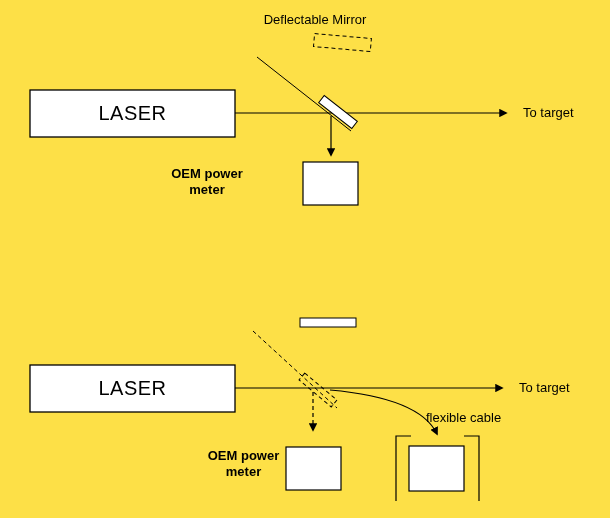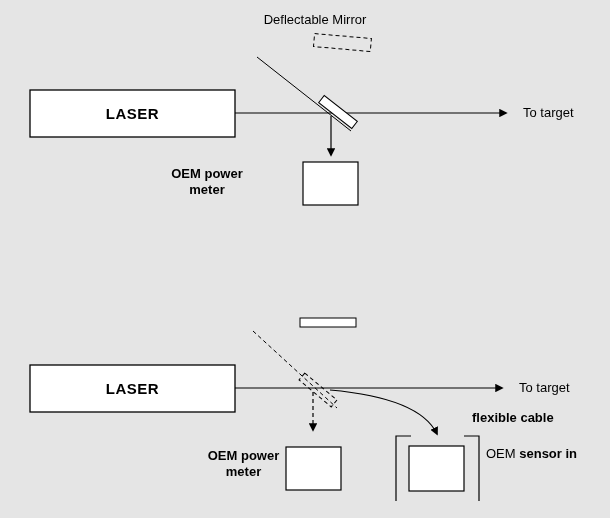--- a/index.html
+++ b/index.html
@@ -5,21 +5,21 @@
   html, body {
     margin: 0;
     padding: 0;
     background: #ffffff;
     font-family: "Liberation Sans", sans-serif;
   }
   .canvas {
     position: relative;
     width: 610px;
     height: 518px;
-    background: #e5e5e5;
+    background: #fde047;
     overflow: hidden;
   }
   .diagram-svg {
     position: absolute;
     left: 0;
     top: 0;
     width: 610px;
     height: 518px;
   }
   .label {
@@ -29,32 +29,31 @@
     line-height: 16px;
     white-space: nowrap;
   }
   .label.center { text-align: center; white-space: normal; font-weight: bold; }
   .laser-label {
     position: absolute;
     display: flex;
     align-items: center;
     justify-content: center;
     color: #000000;
-    font-size: 15px;
+    font-size: 20px;
     letter-spacing: 0.5px;
-    font-weight: bold;
   }
   .laser-label-top { left: 30px; top: 90px; width: 205px; height: 47px; }
   .laser-label-bottom { left: 30px; top: 365px; width: 205px; height: 47px; }
   .deflectable-mirror-label { left: 250px; top: 12px; width: 130px; text-align: center; }
   .to-target-top { left: 523px; top: 105px; }
   .to-target-bottom { left: 519px; top: 380px; }
   .oem-meter-top { left: 157px; top: 166px; width: 100px; }
   .oem-meter-bottom { left: 196px; top: 448px; width: 95px; }
-  .flexible-cable-label { left: 472px; top: 410px; font-weight: bold; }
+  .flexible-cable-label { left: 426px; top: 410px; }
   .sensor-label { left: 486px; top: 446px; width: 110px; white-space: normal; }
   .bold { font-weight: bold; }
 </style>
 </head>
 <body>
 
 <div class="canvas">
 
   <svg class="diagram-svg" viewBox="0 0 610 518" xmlns="http://www.w3.org/2000/svg">
     <defs>
@@ -115,16 +114,15 @@
   <div class="label to-target-bottom">To target</div>
 
   <div class="label flexible-cable-label">flexible cable</div>
 
   <div class="label center oem-meter-bottom">
     <div>OEM power</div>
     <div>meter</div>
   </div>
 
   <div class="label sensor-label">
-    <div><span>OEM </span><span class="bold">sensor in</span></div>
   </div>
 
 </div>
 
 </body></html>

